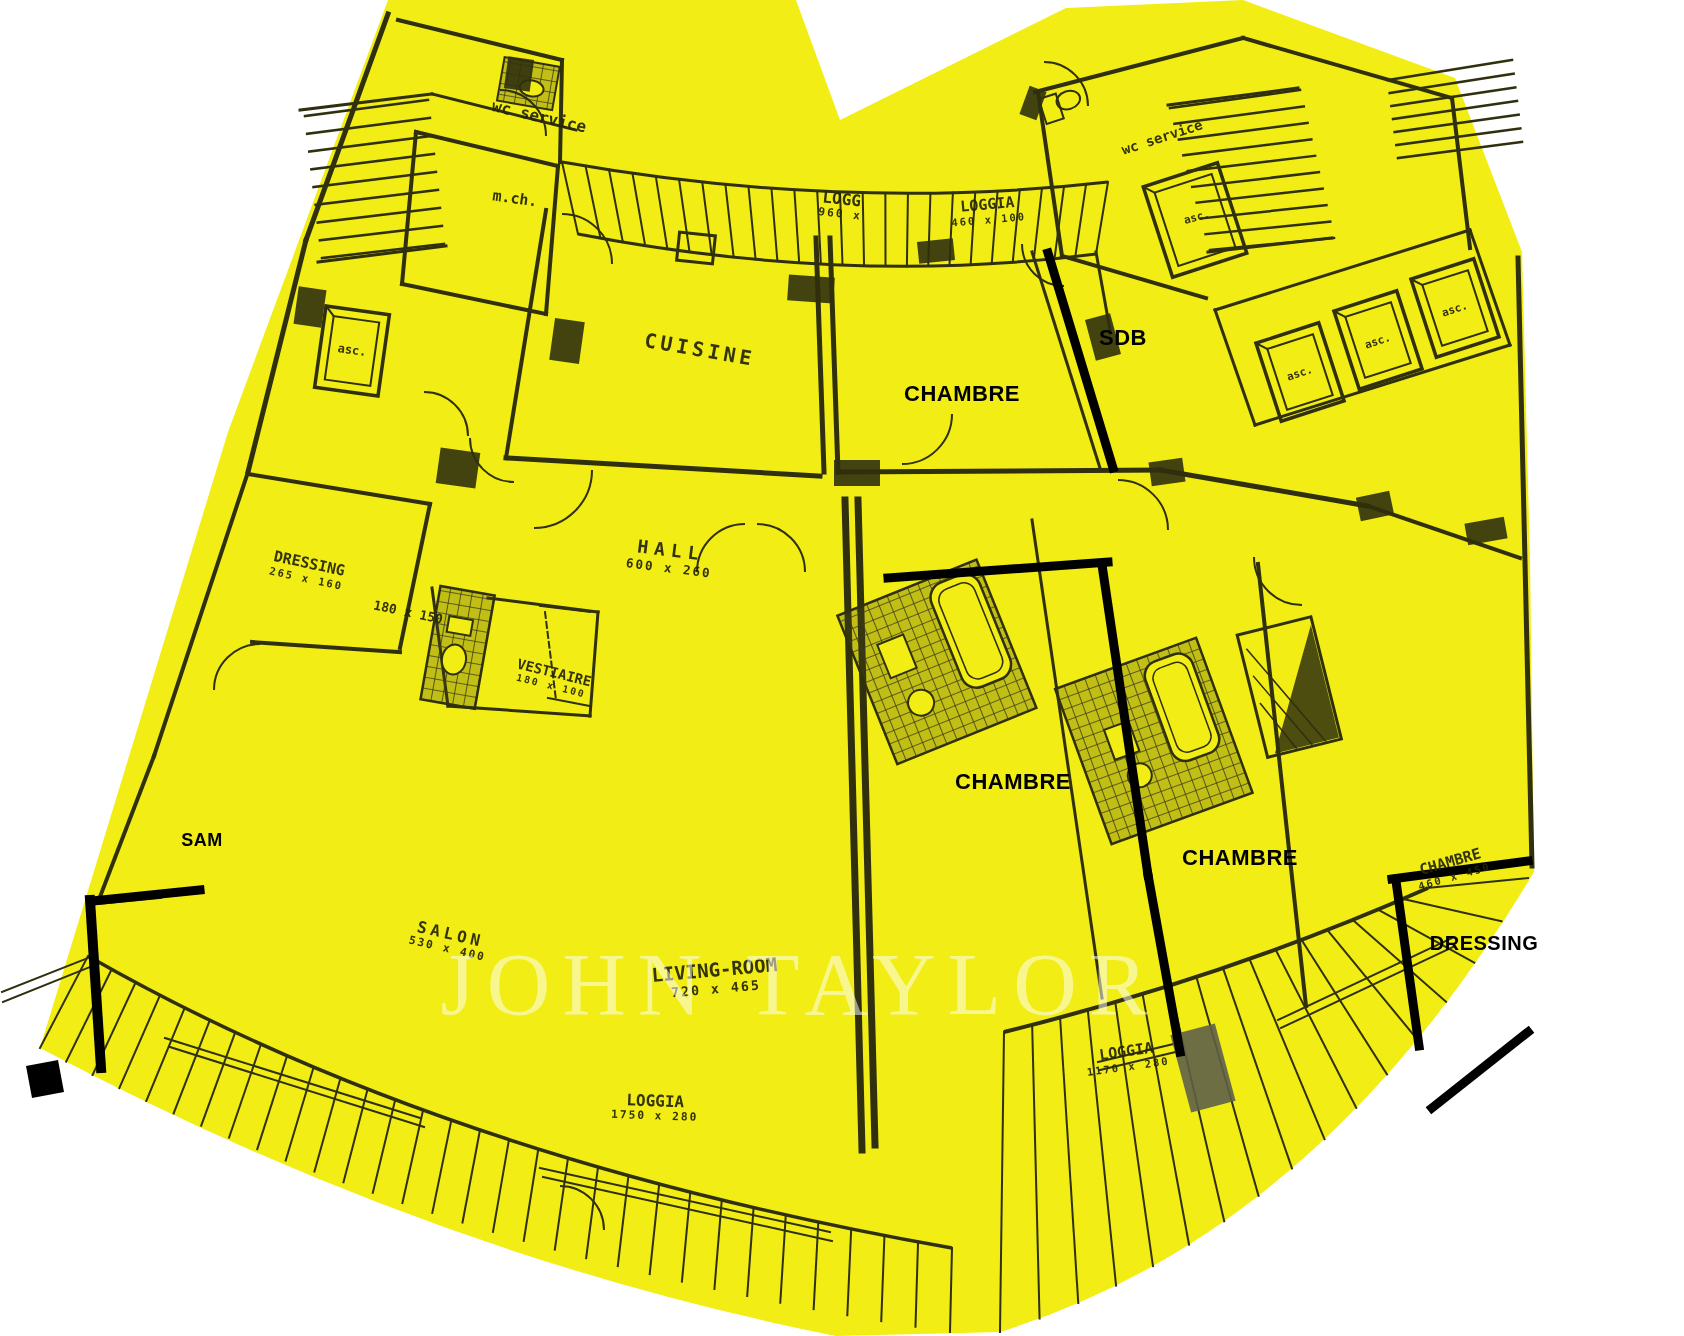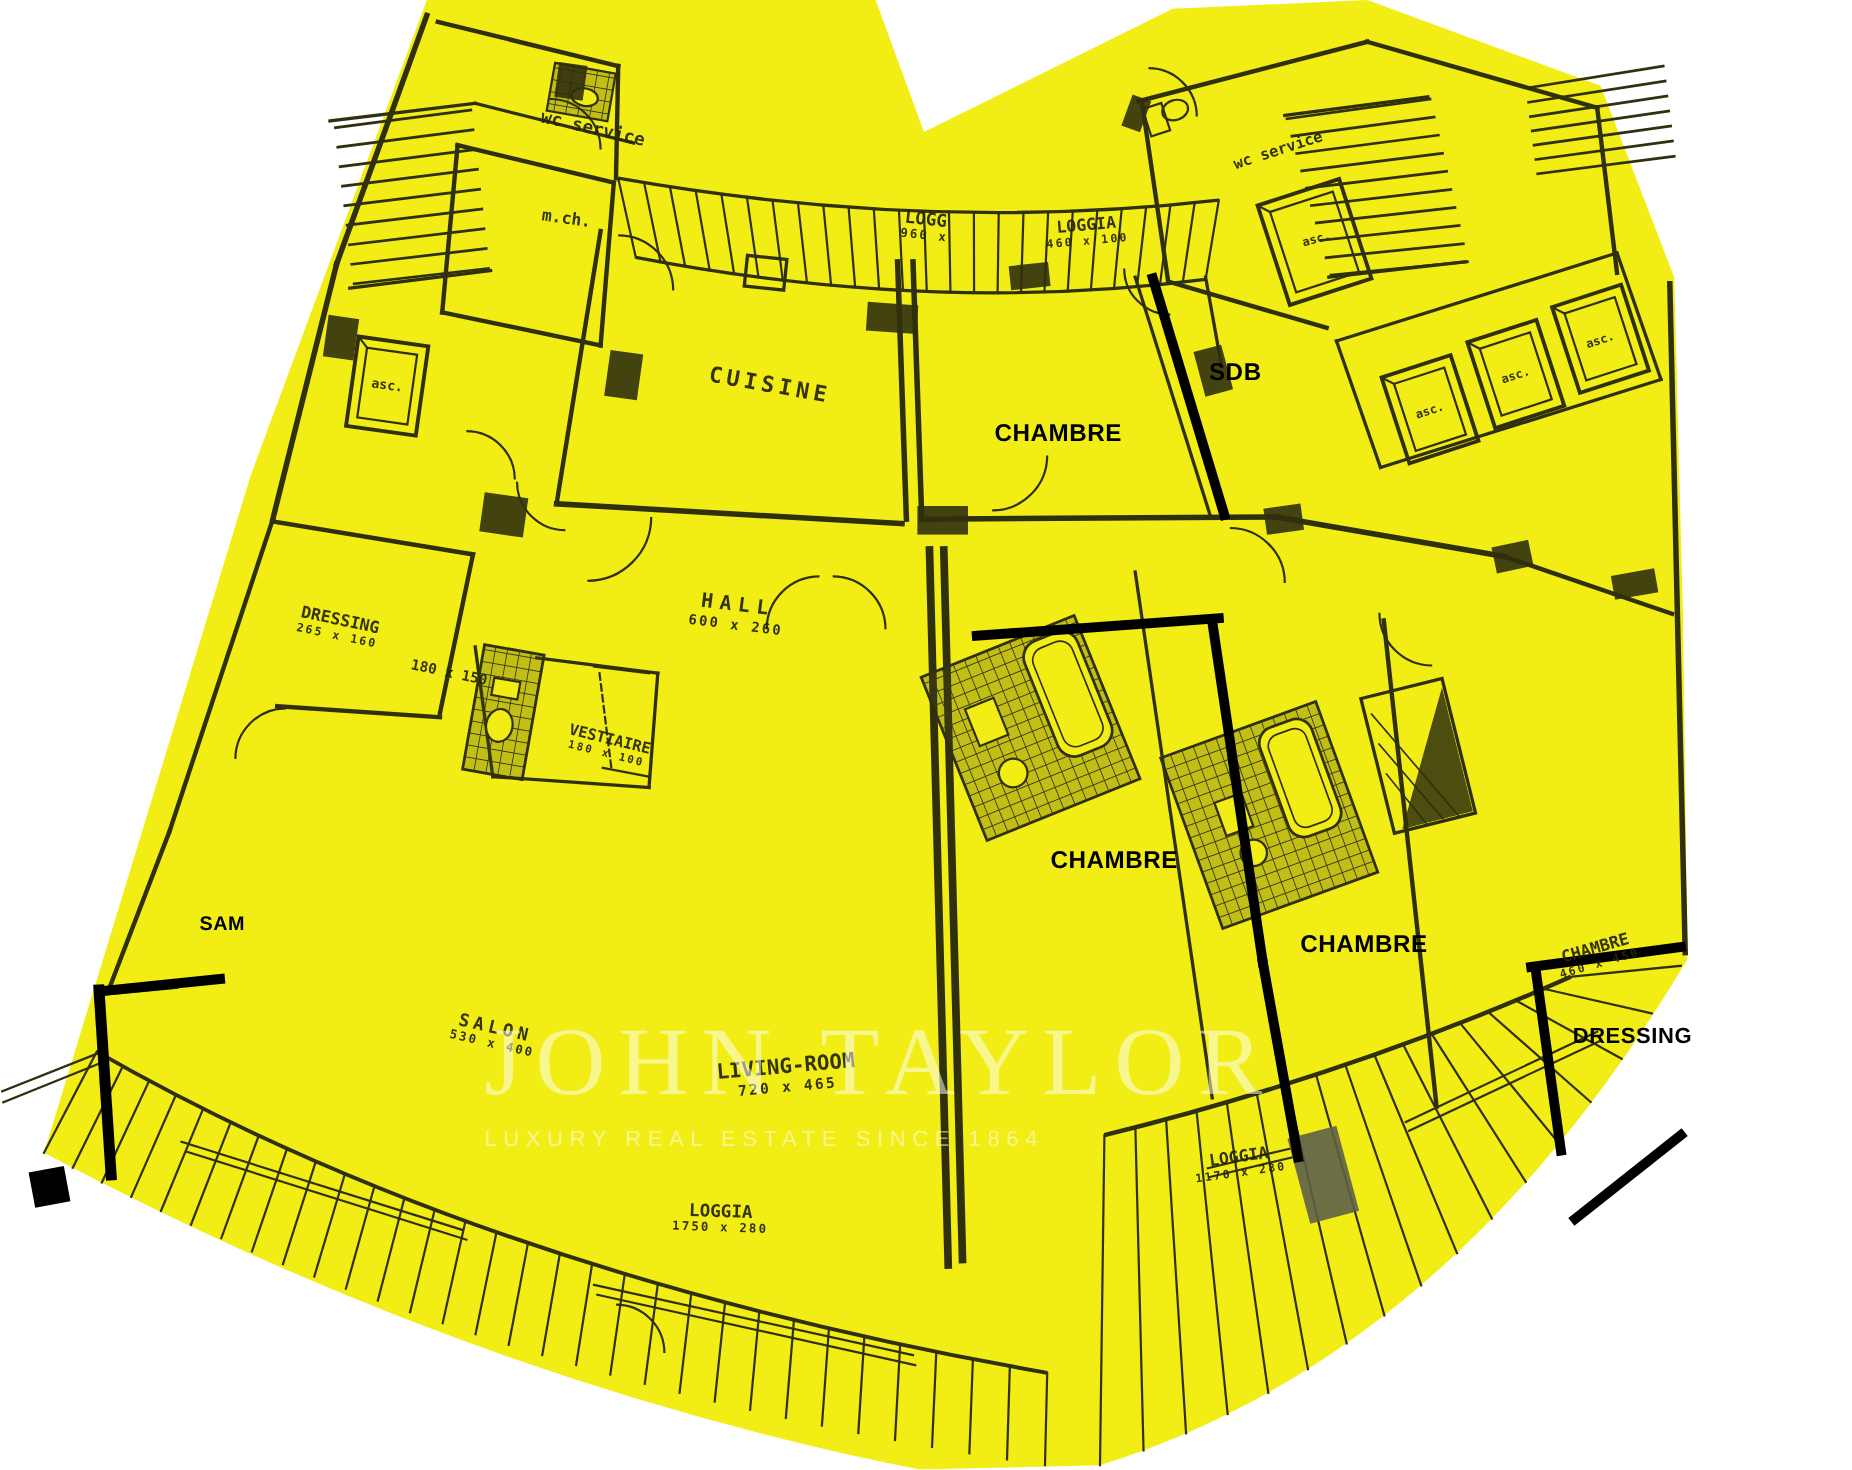--- a/index.html
+++ b/index.html
@@ -334,15 +334,14 @@
       <div class="lbl bold" style="left: 1013px; top: 782px; font-size: 22px; --r: 0deg;"><span>CHAMBRE</span></div>
       <div class="lbl bold" style="left: 1240px; top: 858px; font-size: 22px; --r: 0deg;"><span>CHAMBRE</span></div>
       <div class="lbl plan" style="left: 1452px; top: 868px; font-size: 15px; --r: -16deg;"><span>CHAMBRE</span><span class="dims">460 x 450</span></div>
       <div class="lbl bold" style="left: 1484px; top: 943px; font-size: 20px; --r: 0deg;"><span>DRESSING</span></div>
       <div class="lbl plan" style="left: 1127px; top: 1058px; font-size: 15px; --r: -8deg;"><span>LOGGIA</span><span class="dims">1170 x 280</span></div>
       <div class="lbl plan" style="left: 655px; top: 1108px; font-size: 16px; --r: 2deg;"><span>LOGGIA</span><span class="dims">1750 x 280</span></div>
     </div>
 
   <div class="wm">
     <div class="brand">JOHN TAYLOR</div>
-    <div class="tag">LUXURY REAL ESTATE SINCE 1864</div>
   </div>
 </div>
 
 </body></html>

